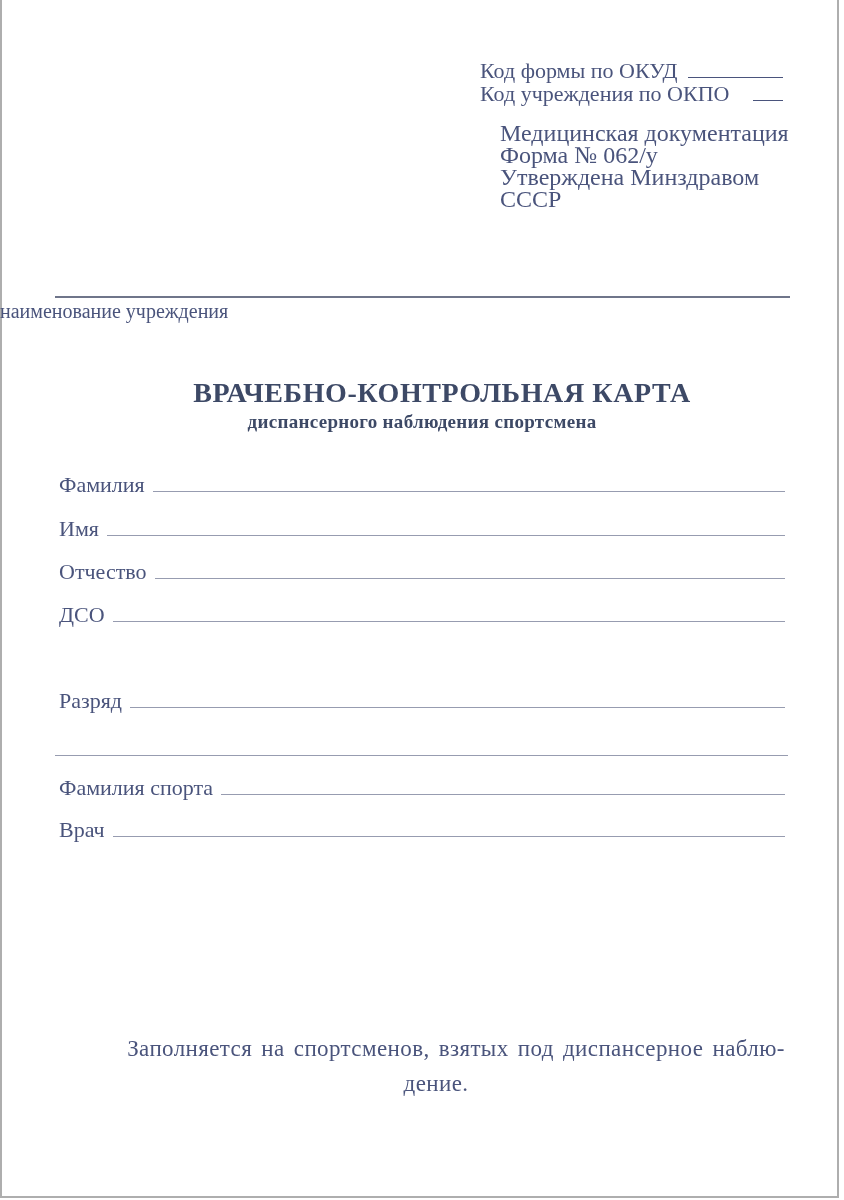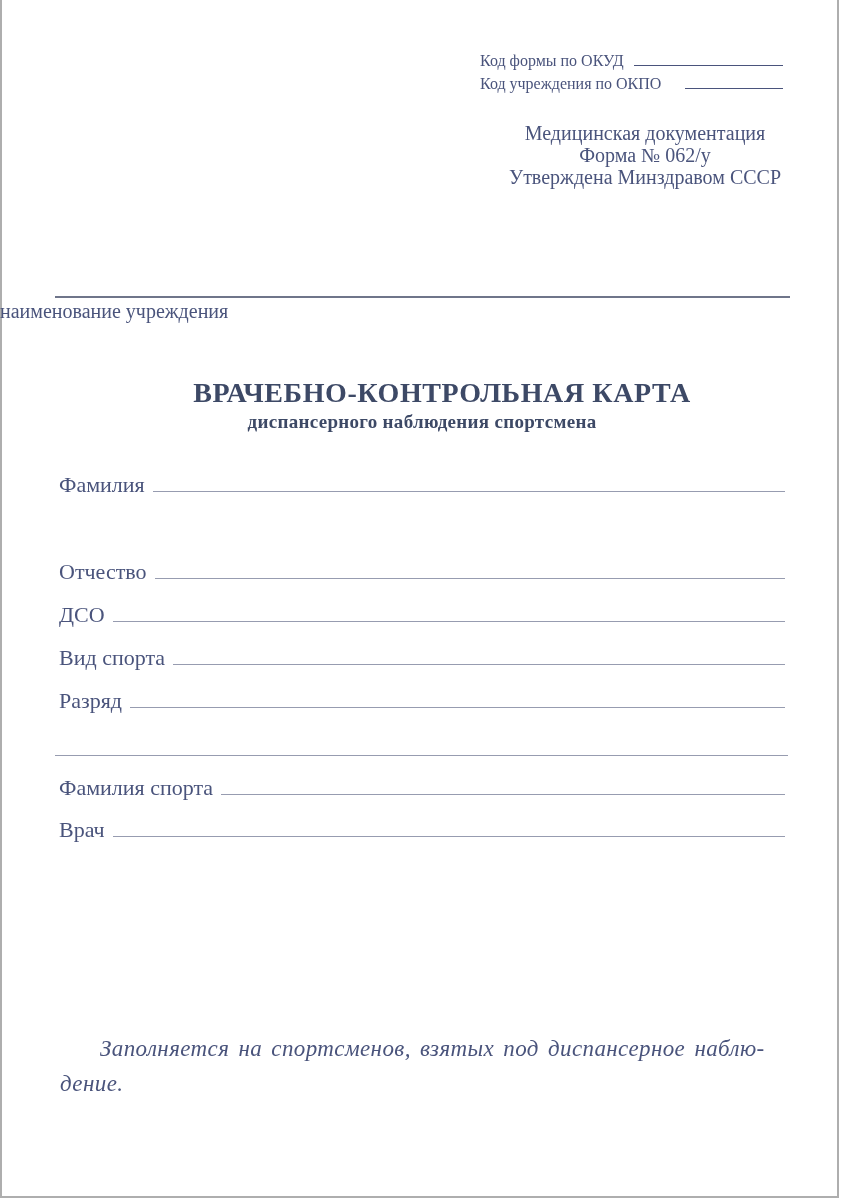--- a/index.html
+++ b/index.html
@@ -19,30 +19,30 @@
     overflow:hidden;
   }
   .sheet{position:absolute;inset:0;background:var(--paper);}
   .page-edge{
     position:absolute;top:-3px;bottom:2px;left:0;right:5px;
     border:2px solid var(--page-edge);border-top:none;
     pointer-events:none;
   }
 
   
-  .codes{position:absolute;top:52px;left:480px;right:61px;font-size:16px;}
+  .codes{position:absolute;top:58px;left:480px;right:61px;font-size:22px;}
   .code-row{display:flex;align-items:baseline;height:23px;white-space:nowrap;}
   .code-label{white-space:nowrap;}
   .wline{flex:1;margin-left:10px;border-bottom:1.4px solid var(--ink);min-width:20px;}
   .code-row.okpo .wline{margin-left:24px;}
 
   
   .doc-info{
     position:absolute;top:122px;left:500px;width:290px;
-    font-size:20px;line-height:22px;text-align:center;
+    font-size:24px;line-height:22px;
   }
 
   
   .inst-rule{position:absolute;top:296px;left:55px;right:54px;height:0;
     border-top:2px solid var(--rule-dark);}
   .inst-value{position:absolute;top:268px;left:55px;right:54px;height:26px;
     font-size:20px;text-align:center;}
   .inst-caption{position:absolute;top:300px;left:0;right:0;
     text-align:left;font-size:20px;}
 
@@ -56,21 +56,21 @@
   .frow{position:absolute;left:59px;right:59px;display:flex;align-items:baseline;
     font-size:22px;}
   .flabel{white-space:nowrap;padding-right:8px;}
   .fline{flex:1;border-bottom:1.4px solid var(--rule);min-width:30px;}
   .fval{white-space:pre;}
   .fullline{position:absolute;top:755px;left:55px;right:56px;height:0;
     border-bottom:1.5px solid var(--rule);}
 
   
   .note{position:absolute;top:1031px;left:60px;right:32px;
-    font-size:23px;font-style:italic;line-height:35px;color:var(--ink);}
+    font-size:23px;line-height:35px;color:var(--ink);text-align:center;}
   .note-l1{text-indent:40px;word-spacing:3px;letter-spacing:0.4px;}
   .note-l2{word-spacing:3px;letter-spacing:0.4px;}
 </style>
 </head>
 <body>
 
 <div class="sheet">
   <div class="page-edge"></div>
 
   <div class="codes">
@@ -96,30 +96,30 @@
 
   <div class="title">
     <div class="title-main">ВРАЧЕБНО-КОНТРОЛЬНАЯ КАРТА</div>
     <div class="title-sub">диспансерного наблюдения спортсмена</div>
   </div>
 
   <div class="frow" style="top:472px">
     <span class="flabel">Фамилия</span>
     <span class="fline"><span class="fval"></span></span>
   </div>
+  <div class="frow" style="top:516px">
+    <span class="flabel">Имя</span>
+    <span class="fline"><span class="fval"></span></span>
+  </div>
   <div class="frow" style="top:559px">
     <span class="flabel">Отчество</span>
     <span class="fline"><span class="fval"></span></span>
   </div>
   <div class="frow" style="top:602px">
     <span class="flabel">ДСО</span>
-    <span class="fline"><span class="fval"></span></span>
-  </div>
-  <div class="frow" style="top:645px">
-    <span class="flabel">Вид спорта</span>
     <span class="fline"><span class="fval"></span></span>
   </div>
   <div class="frow" style="top:688px">
     <span class="flabel">Разряд</span>
     <span class="fline"><span class="fval"></span></span>
   </div>
 
   <div class="fullline"><span class="fval"></span></div>
 
   <div class="frow" style="top:775px">

